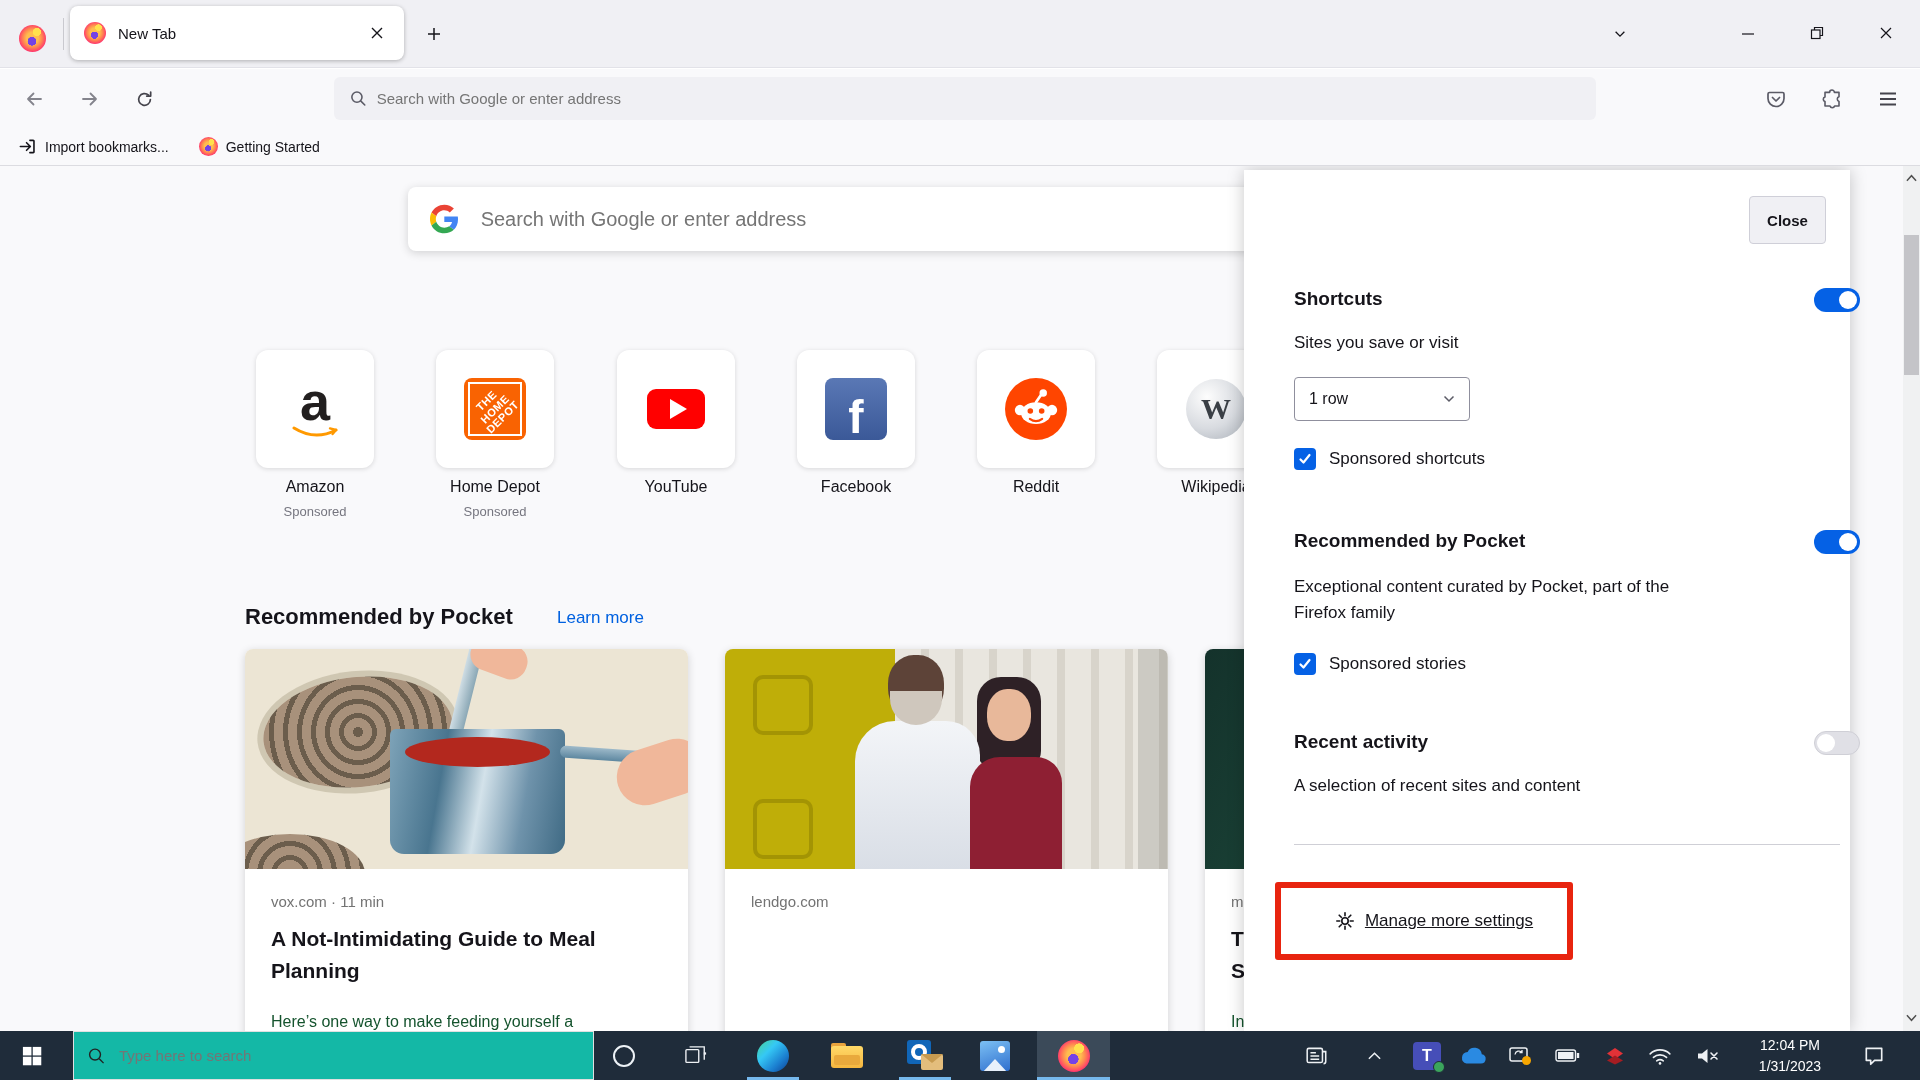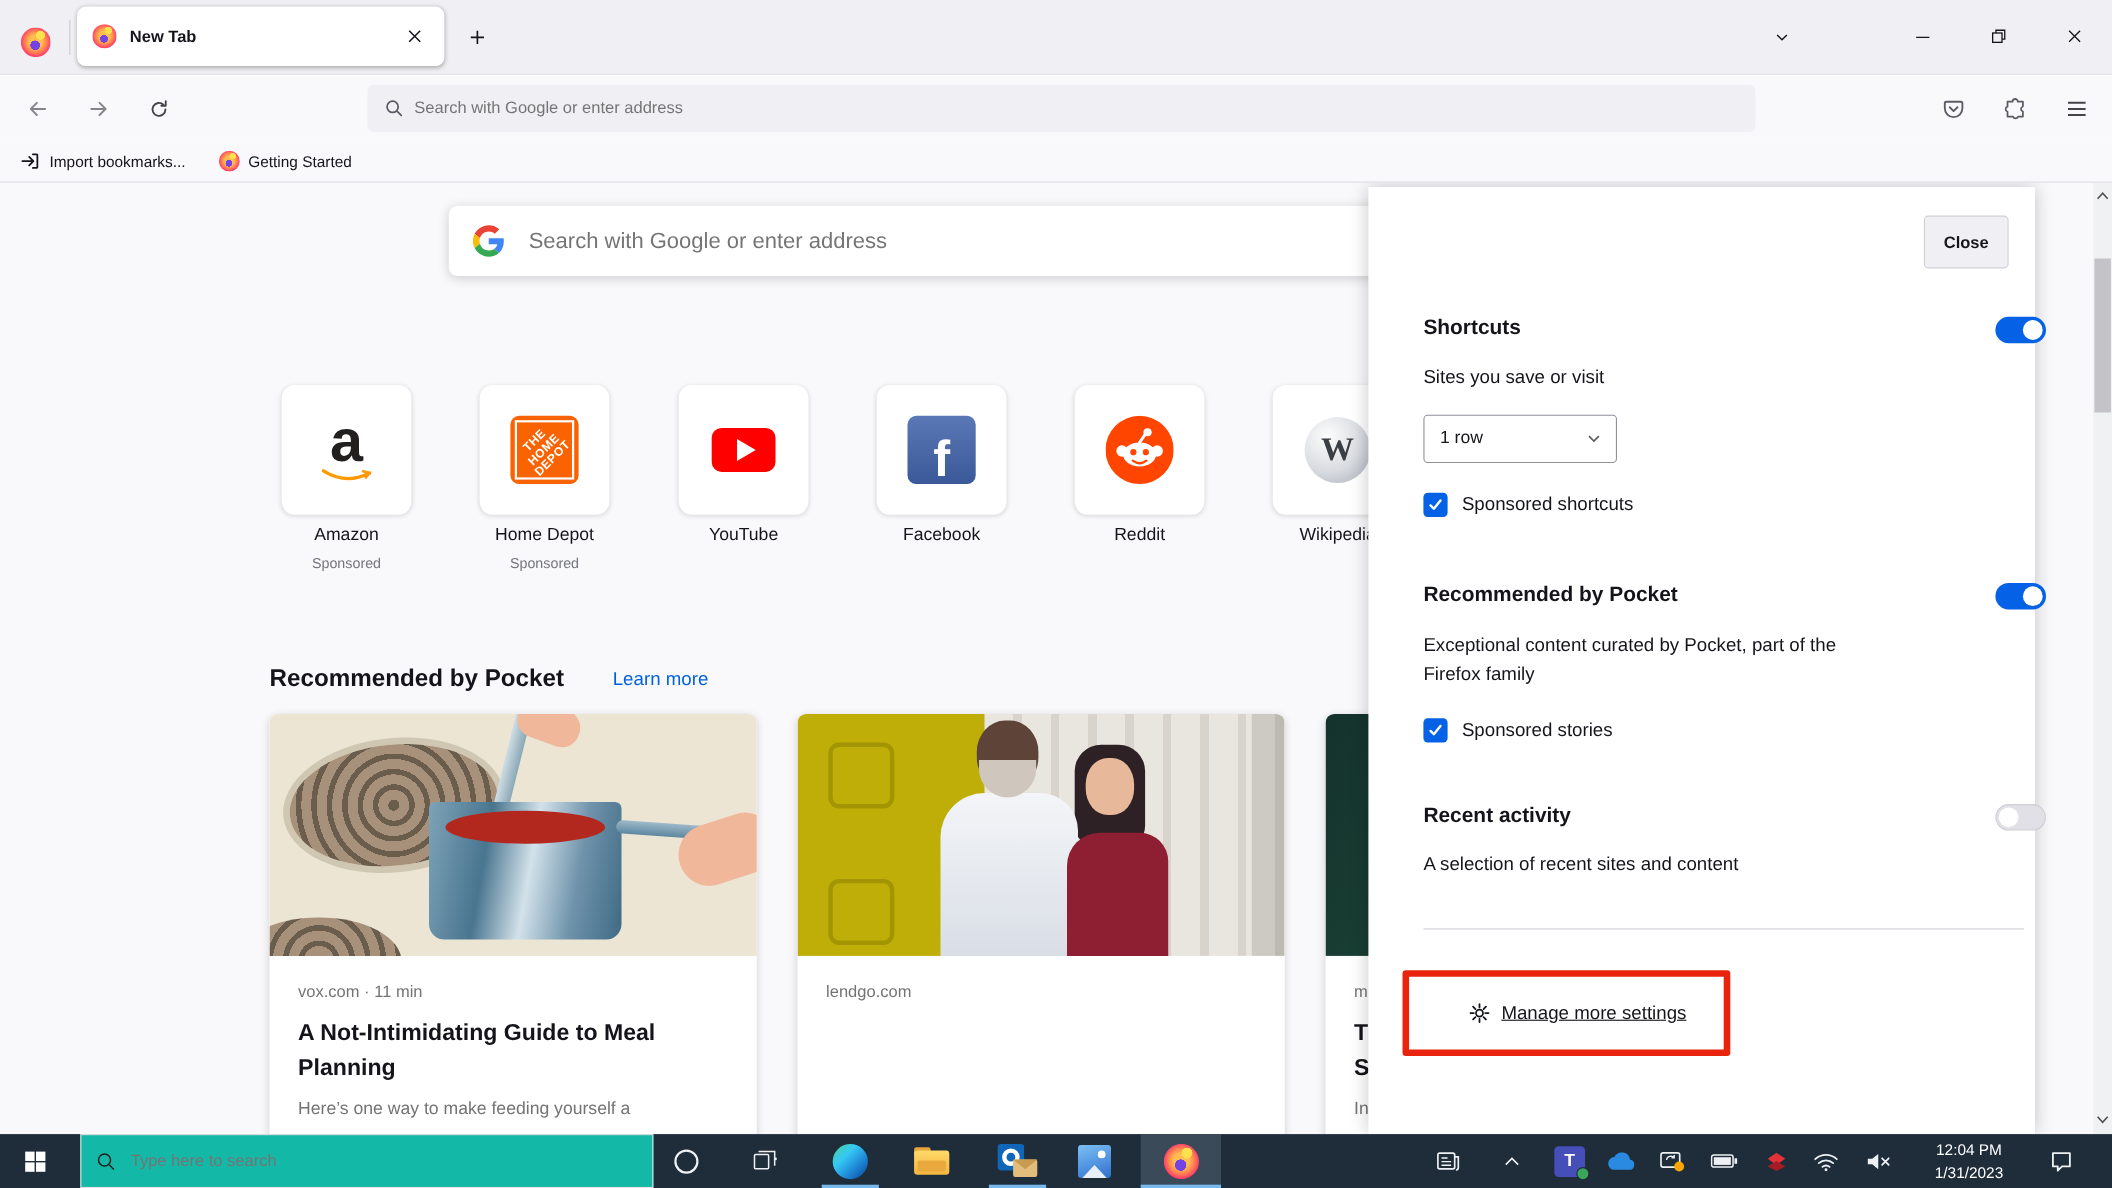--- a/index.html
+++ b/index.html
@@ -8,21 +8,21 @@
   .abs { position:absolute; }
   .flex { display:flex; align-items:center; }
 
   
   .tabbar { position:absolute; left:0; top:0; width:1920px; height:68px; background:#f0f0f4; border-bottom:1px solid #e2e2e8; z-index:40; }
   .fx-logo { display:inline-block; border-radius:50%;
     background: radial-gradient(circle at 66% 26%, #ffe14d 0 15%, rgba(255,255,255,0) 16%),
                 radial-gradient(circle at 48% 60%, #7542e5 0 20%, rgba(255,255,255,0) 21%),
                 radial-gradient(circle at 50% 48%, #ffbd4f 0 30%, #ff8a50 48%, #ff3b6b 70%, #c60084 92%); }
   .tab { position:absolute; left:70px; top:6px; width:334px; height:54px; background:#fff; border-radius:8px;
-         box-shadow:0 1px 4px rgba(0,0,0,.28); display:flex; align-items:center; padding:0 14px; z-index:41;font-weight:bold; }
+         box-shadow:0 1px 4px rgba(0,0,0,.28); display:flex; align-items:center; padding:0 14px; z-index:41; }
   .tab-title { font-size:15px; color:#15141a; margin-left:12px; flex:1; }
   .tab-close { width:26px; height:26px; border-radius:4px; display:flex; align-items:center; justify-content:center; }
   .chrome-btn { display:flex; align-items:center; justify-content:center; border-radius:4px; }
   .vsep { position:absolute; left:63px; top:18px; width:1px; height:32px; background:#c9c9cf; }
 
   .navbar { position:absolute; left:0; top:69px; width:1920px; height:59px; background:#f9f9fb; z-index:40; }
   .urlbar { position:absolute; left:334px; top:8px; width:1262px; height:43px; background:#f0f0f4; border-radius:6px; display:flex; align-items:center; padding:0 16px; }
   .urlbar input { border:none; outline:none; background:transparent; font-size:15px; color:#5b5b66; width:100%; margin-left:10px; font-family:"Liberation Sans",sans-serif; }
   .nav-ic { position:absolute; top:14px; width:32px; height:32px; display:flex; align-items:center; justify-content:center; border-radius:4px; }
 
@@ -49,21 +49,21 @@
   .amz-a { font-size:54px; font-weight:bold; color:#221f1f; line-height:.85; }
 
   .pocket-head { position:absolute; left:245px; top:438px; font-size:22px; font-weight:bold; color:#15141a; }
   .learn-more { position:absolute; left:557px; top:442px; font-size:17px; color:#0061e0; }
 
   .card { position:absolute; top:483px; width:443px; height:500px; background:#fff; border-radius:8px; box-shadow:0 2px 8px rgba(0,0,0,.16); overflow:hidden; }
   .card-img { width:443px; height:220px; position:relative; overflow:hidden; }
   .card-body { padding:24px 26px; }
   .card-domain { font-size:15px; color:#737373; margin-bottom:13px; }
   .card-title { font-size:21px; font-weight:bold; color:#15141a; line-height:1.5; }
-  .card-excerpt { font-size:16px; color:#737373; margin-top:12px; line-height:1.4; }
+  .card-excerpt { font-size:16px; color:#14532d; margin-top:25px; line-height:1.4; }
 
   
   .img-cooking { background:#ece5d4; }
   .burner { position:absolute; left:18px; top:28px; width:190px; height:110px; border-radius:50%;
     background:repeating-radial-gradient(circle at 50% 50%, #6b5d4c 0 5px, #a8917b 5px 14px); transform:rotate(-6deg); box-shadow:0 0 0 6px #cfc7b2; }
   .burner2 { position:absolute; left:-30px; top:185px; width:150px; height:80px; border-radius:50%;
     background:repeating-radial-gradient(circle at 50% 50%, #6b5d4c 0 5px, #a8917b 5px 14px); }
   .pot { position:absolute; left:145px; top:80px; width:175px; height:125px; border-radius:6px 6px 14px 14px;
     background:linear-gradient(100deg,#7ea3b8 0%,#49758f 30%,#d3e2ea 52%,#6f93ab 75%,#3f6a84 100%); }
   .sauce { position:absolute; left:160px; top:88px; width:145px; height:30px; border-radius:50%; background:#b3281e; }

